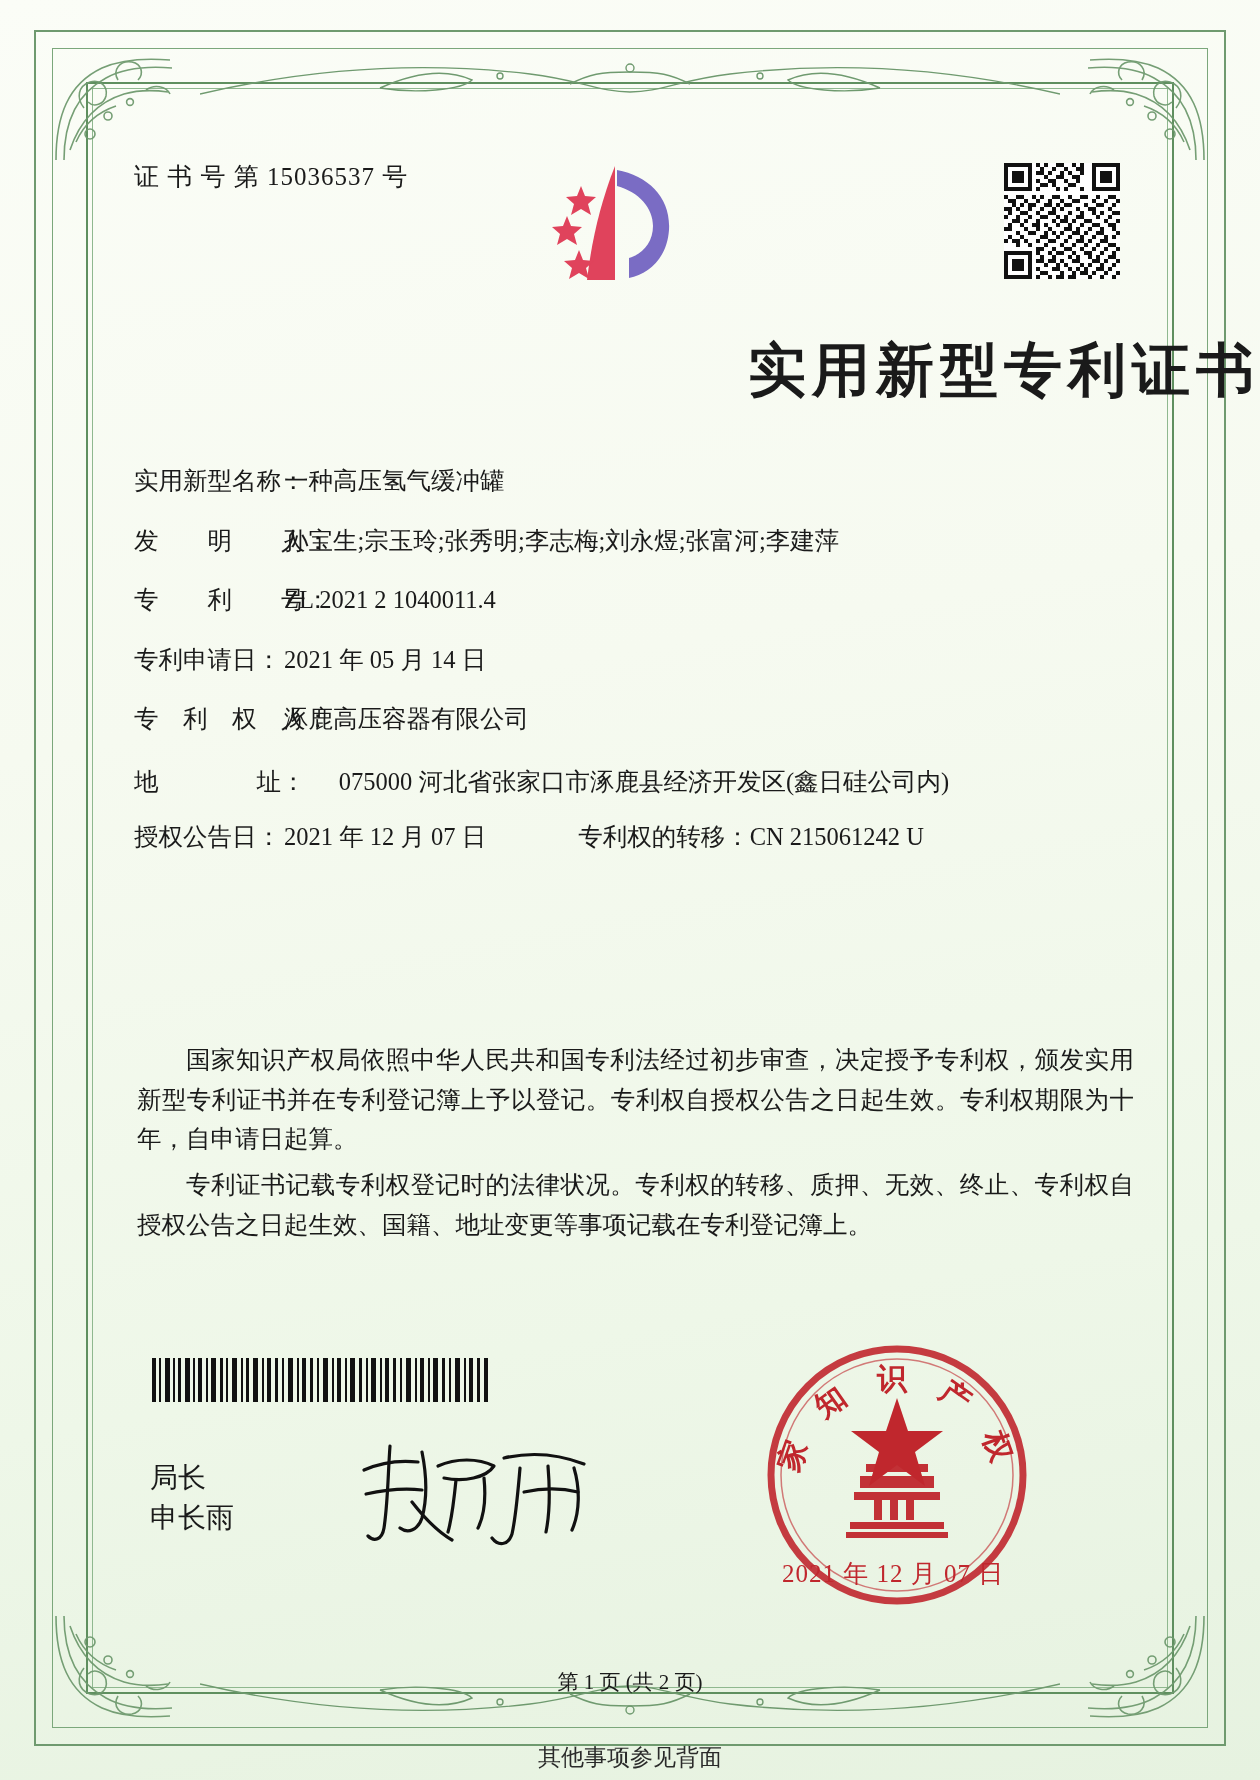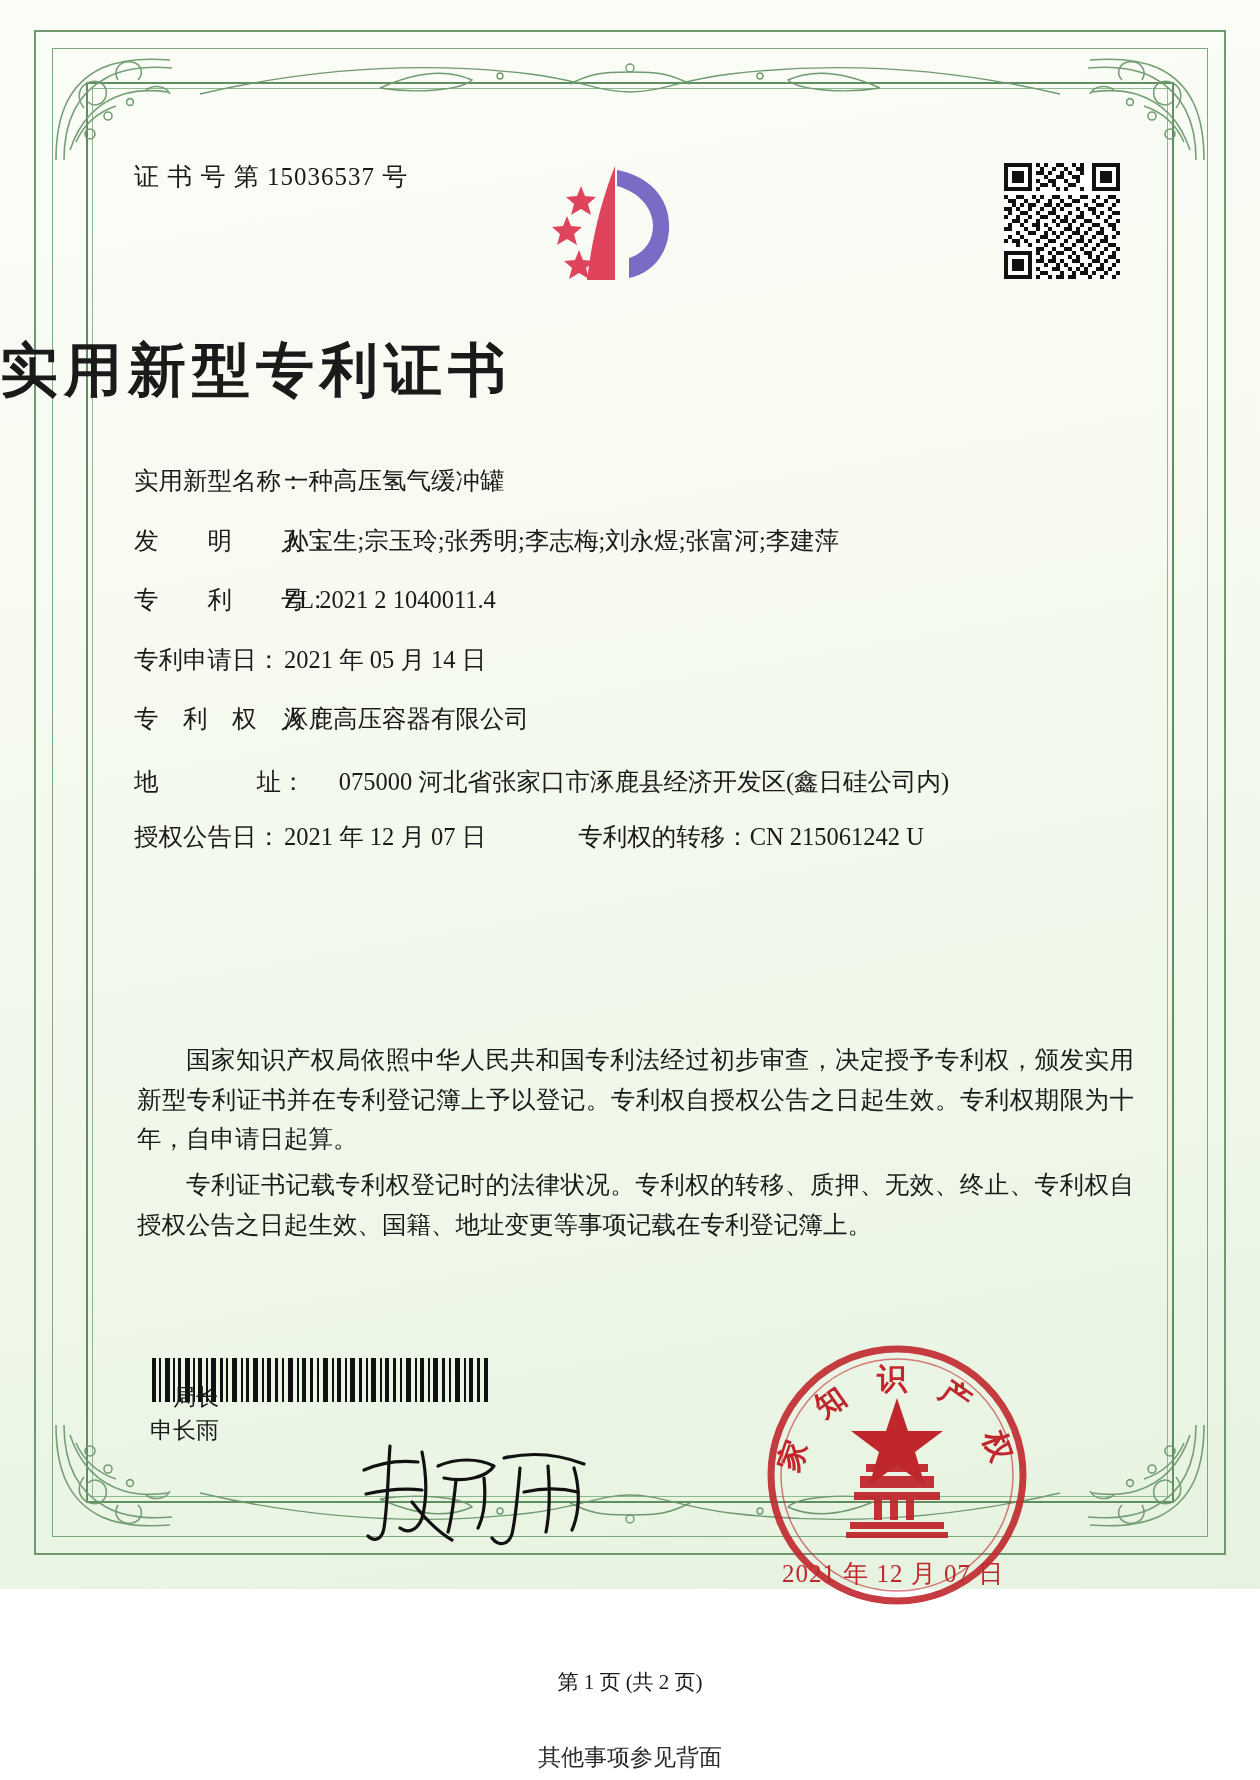--- a/index.html
+++ b/index.html
@@ -10,21 +10,21 @@
   body {
     width: 1260px;
     height: 1780px;
     font-family: "Liberation Serif", "DejaVu Serif", serif;
     color: #1a1a1a;
     overflow: hidden;
   }
   .page {
     position: relative;
     width: 1260px;
-    height: 1589px;
+    height: 1780px;
     background: linear-gradient(170deg, #fbfdf7 0%, #f6faf0 38%, #eef7e8 72%, #e6f2e0 100%);
   }
 
   
   .frame-outer {
     position: absolute;
     left: 34px; top: 30px; right: 34px; bottom: 34px;
     border: 2px solid #6f9a6f;
   }
   .frame-mid {
@@ -92,21 +92,21 @@
     right: 140px;
     top: 163px;
     width: 116px;
     height: 116px;
   }
 
   .title {
     position: absolute;
     top: 332px;
     left: 0; right: 0;
-    text-align: left;
+    text-align: right;
     font-size: 58px;
     font-weight: bold;
     letter-spacing: 6px;
     font-family: Liberation Mono, monospace;
   }
 
   
   .fields {
     position: absolute;
     left: 134px;
@@ -157,24 +157,23 @@
     left: 152px;
     top: 1358px;
     width: 340px;
     height: 44px;
   }
 
   
   .sig-block {
     position: absolute;
     left: 150px;
-    top: 1382px;
-    font-size: 23px;
+    top: 1458px;
+    font-size: 28px;
     line-height: 1.42;
-    text-align: right;
   }
   .sig-script {
     position: absolute;
     left: 352px;
     top: 1432px;
     width: 250px;
     height: 120px;
   }
 
   

